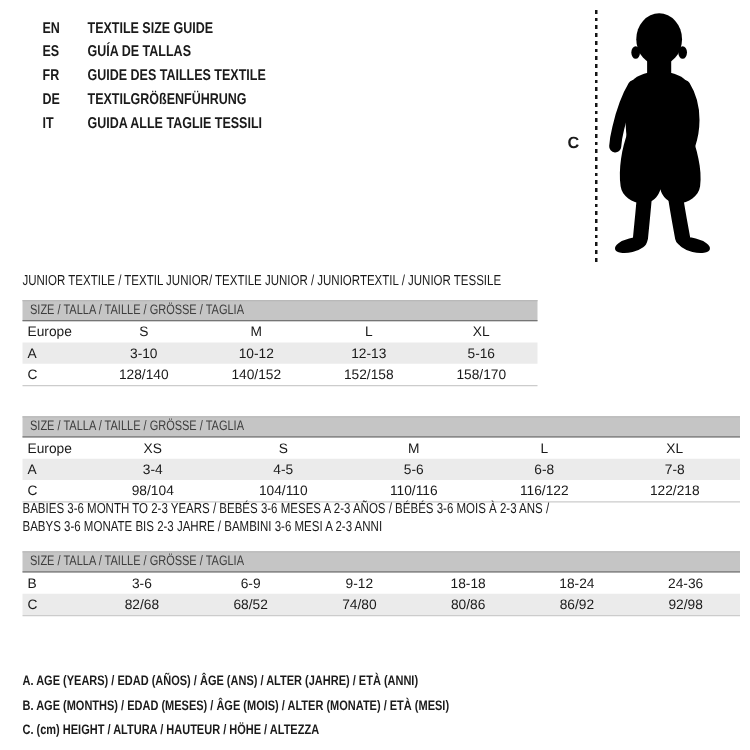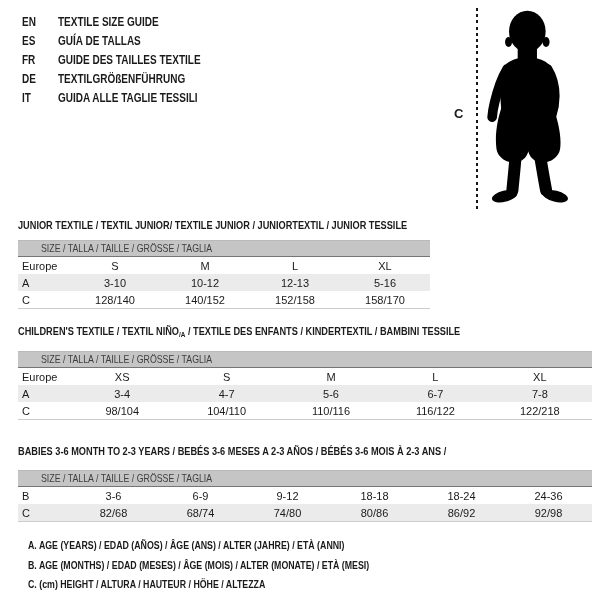--- a/index.html
+++ b/index.html
@@ -9,52 +9,52 @@
   * { margin:0; padding:0; box-sizing:border-box; }
   html,body { width:600px; height:600px; }
   body {
     background:var(--page-bg); color:var(--text);
     font-family:"Liberation Sans","DejaVu Sans",sans-serif;
     position:relative; overflow:hidden;
   }
   .condensed { transform:scaleX(0.8); transform-origin:0 50%; white-space:nowrap; display:inline-block; }
 
   
-  .lang-block { position:absolute; left:22px; top:13px; }
+  .lang-block { position:absolute; left:34px; top:13px; }
   .lang-row { display:flex; height:18.8px; align-items:center; font-weight:bold; font-size:12.5px; }
   .lang-code { width:45px; display:inline-block; }
 
   
   .figure { position:absolute; left:450px; top:5px; width:150px; height:210px; }
   .figure-label { position:absolute; left:4px; top:101px; font-weight:bold; font-size:13px; }
   .dash-line { position:absolute; left:26px; top:3px; width:2px; height:204px;
     background:repeating-linear-gradient(to bottom, #151515 0px 3px, transparent 3px 6.2px); }
   .baby-svg { position:absolute; left:33px; top:1px; color:var(--silhouette); }
 
   
   .section { position:absolute; left:18px; }
   #section-0 { top:218px; width:412px; }
   #section-1 { top:324px; width:574px; }
-  #section-2 { top:444px; width:574px; }
-  .section-title { font-weight:bold; font-size:11.5px; line-height:15px; }
+  #section-2 { top:400px; width:574px; }
+  .section-title { font-weight:normal; font-size:11.5px; line-height:15px; }
   .section-title .sub { font-size:8px; vertical-align:-2px; }
   .size-bar { height:17px; background:var(--bar-bg); color:var(--bar-text);
     border-top:1px solid #b9b9b9; border-bottom:1px solid var(--border-dark);
-    font-size:11px; line-height:15px; padding-left:23px; overflow:hidden; }
+    font-size:11px; line-height:15px; padding-left:6px; overflow:hidden; }
   #section-0 .size-bar { margin-top:7px; }
   #section-1 .size-bar { margin-top:9px; }
   #section-2 .size-bar { margin-top:11px; }
   .t-row { display:flex; height:17px; align-items:center; font-size:11px; }
   .t-row.shaded { background:var(--row-alt-bg); }
   .t-label { width:52px; padding-left:4px; flex:0 0 52px; }
   .t-cell { flex:1; text-align:center; }
   .table { border-bottom:1px solid var(--border-light); }
 
   
-  .footnotes { position:absolute; left:18px; top:535px;margin-left:10px; }
+  .footnotes { position:absolute; left:18px; top:535px; }
   .footnote { font-weight:bold; font-size:11px; line-height:18.5px; }
 </style>
 </head>
 <body>
 
 <div class="page">
 
   <div class="lang-block">
       <div class="lang-row condensed">
         <span class="lang-code">EN</span>
@@ -122,66 +122,66 @@
         <div class="t-row">
           <span class="t-label">C</span>
           <span class="t-cell">128/140</span>
           <span class="t-cell">140/152</span>
           <span class="t-cell">152/158</span>
           <span class="t-cell">158/170</span>
         </div>
       </div>
     </div>
   <div class="section" id="section-1">
-      <div class="section-title"><span class="condensed"><span>CHILDREN'S TEXTILE / TEXTIL NIÑO</span><span class="sub">/A</span><span> / TEXTILE DES ENFANTS / KINDERTEXTIL / BAMBINI TESSILE</span></span></div>
       <div class="size-bar"><span class="condensed">SIZE / TALLA / TAILLE / GRÖSSE / TAGLIA</span></div>
       <div class="table">
         <div class="t-row">
           <span class="t-label">Europe</span>
           <span class="t-cell">XS</span>
           <span class="t-cell">S</span>
           <span class="t-cell">M</span>
           <span class="t-cell">L</span>
           <span class="t-cell">XL</span>
         </div>
         <div class="t-row shaded">
           <span class="t-label">A</span>
           <span class="t-cell">3-4</span>
-          <span class="t-cell">4-7</span>
+          <span class="t-cell">4-5</span>
           <span class="t-cell">5-6</span>
-          <span class="t-cell">6-7</span>
+          <span class="t-cell">6-8</span>
           <span class="t-cell">7-8</span>
         </div>
         <div class="t-row">
           <span class="t-label">C</span>
           <span class="t-cell">98/104</span>
           <span class="t-cell">104/110</span>
           <span class="t-cell">110/116</span>
           <span class="t-cell">116/122</span>
           <span class="t-cell">122/218</span>
         </div>
       </div>
     </div>
   <div class="section" id="section-2">
       <div class="section-title"><span class="condensed"><span>BABIES 3-6 MONTH TO 2-3 YEARS / BEBÉS 3-6 MESES A 2-3 AÑOS / BÉBÉS 3-6 MOIS À 2-3 ANS /</span></span></div>
+      <div class="section-title"><span class="condensed"><span>BABYS 3-6 MONATE BIS 2-3 JAHRE / BAMBINI 3-6 MESI A 2-3 ANNI</span></span></div>
       <div class="size-bar"><span class="condensed">SIZE / TALLA / TAILLE / GRÖSSE / TAGLIA</span></div>
       <div class="table">
         <div class="t-row">
           <span class="t-label">B</span>
           <span class="t-cell">3-6</span>
           <span class="t-cell">6-9</span>
           <span class="t-cell">9-12</span>
           <span class="t-cell">18-18</span>
           <span class="t-cell">18-24</span>
           <span class="t-cell">24-36</span>
         </div>
         <div class="t-row shaded">
           <span class="t-label">C</span>
           <span class="t-cell">82/68</span>
-          <span class="t-cell">68/74</span>
+          <span class="t-cell">68/52</span>
           <span class="t-cell">74/80</span>
           <span class="t-cell">80/86</span>
           <span class="t-cell">86/92</span>
           <span class="t-cell">92/98</span>
         </div>
       </div>
     </div>
 
   <div class="footnotes"><div class="footnote condensed">A. AGE (YEARS) / EDAD (AÑOS) / ÂGE (ANS) / ALTER (JAHRE) / ETÀ (ANNI)</div><div class="footnote condensed">B. AGE (MONTHS) / EDAD (MESES) / ÂGE (MOIS) / ALTER (MONATE) / ETÀ (MESI)</div><div class="footnote condensed">C. (cm) HEIGHT / ALTURA / HAUTEUR / HÖHE / ALTEZZA</div></div>
 </div>

